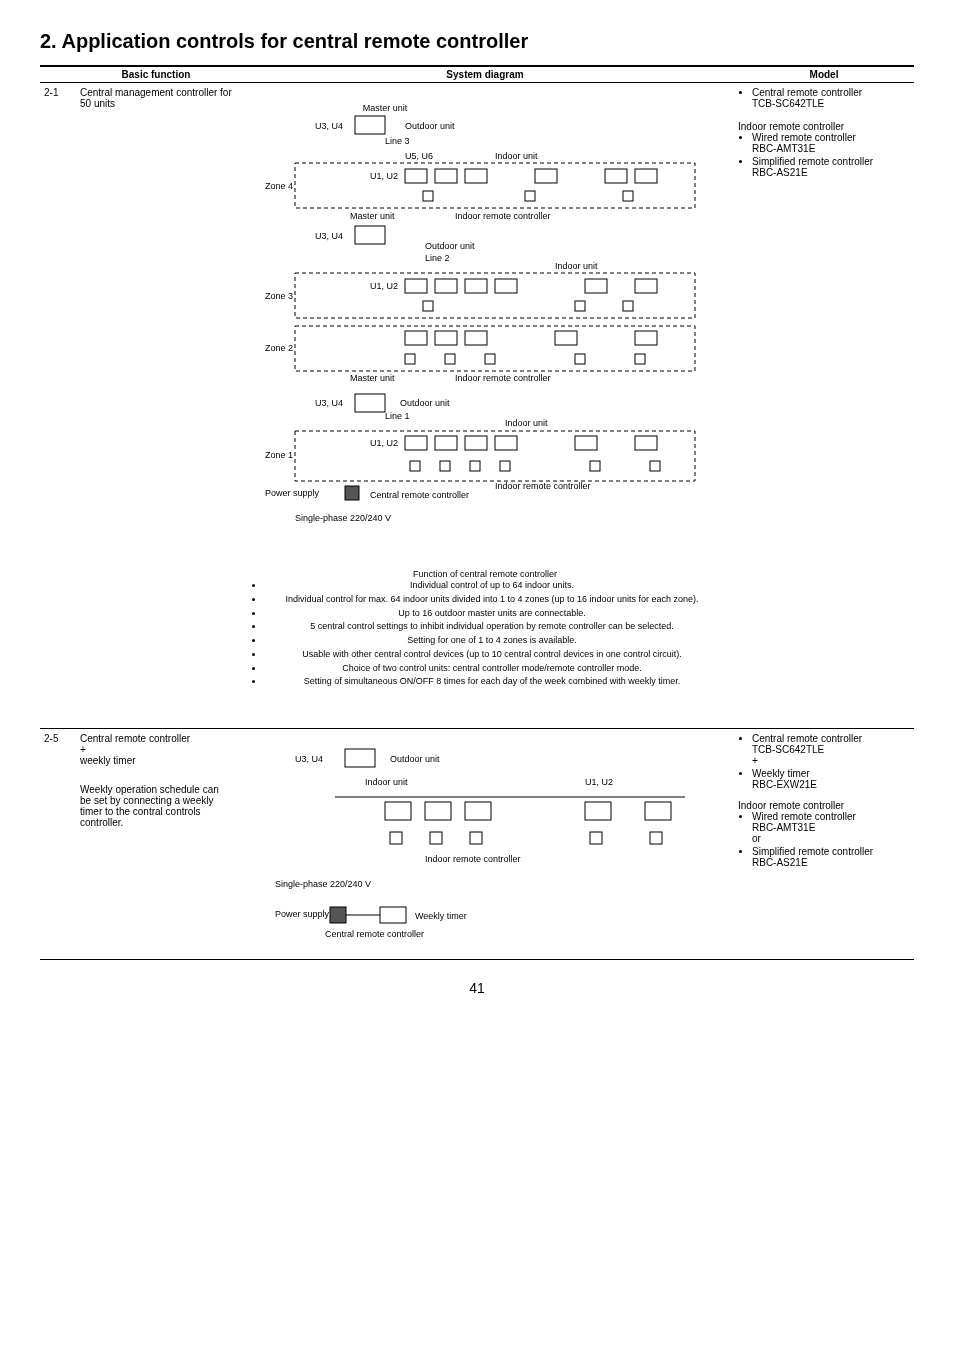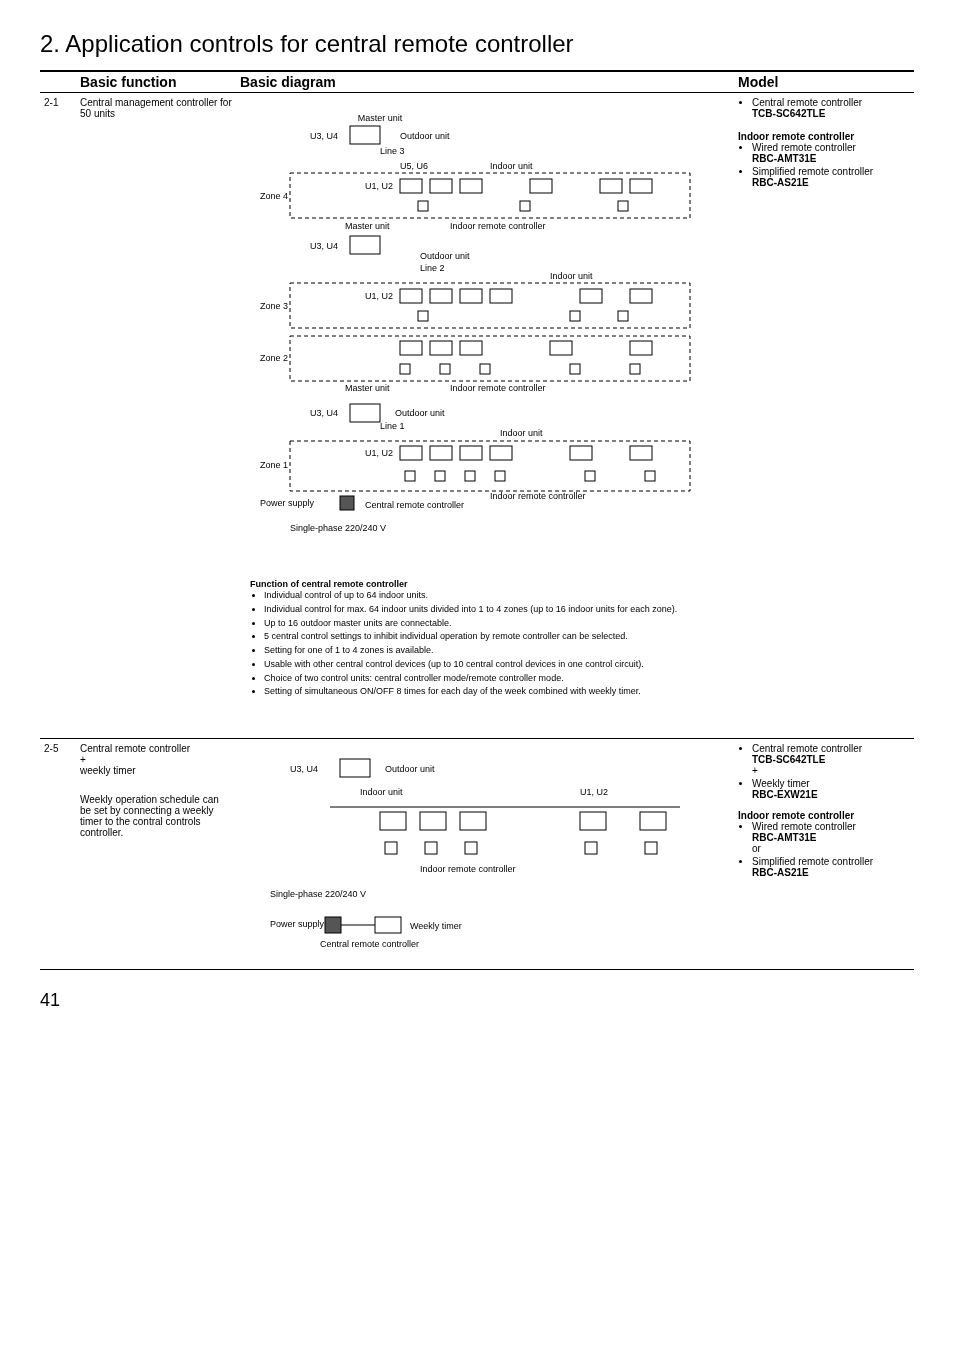--- a/index.html
+++ b/index.html
@@ -5,76 +5,77 @@
   body {
     font-family: Arial, Helvetica, sans-serif;
     font-size: 10px;
     color: #000;
     background: #fff;
     margin: 0;
     padding: 30px 40px;
     width: 874px;
   }
   h1 {
-    font-size: 24px;
-    font-weight: normal;
+    font-size: 20px;
+    font-weight: bold;
     margin: 0 0 12px 0;
   }
   table.main {
     border-collapse: collapse;
     width: 100%;
     table-layout: fixed;
   }
   table.main > tbody > tr > th {
     border-top: 2px solid #000;
     border-bottom: 1px solid #000;
-    text-align: left;
-    font-size: 14px;
+    text-align: center;
+    font-size: 10px;
     padding: 2px 4px;
     vertical-align: top;
   }
   table.main > tbody > tr > td {
     border-bottom: 1px solid #000;
     padding: 4px;
     vertical-align: top;
     font-size: 10px;
   }
   col.c-num { width: 36px; }
   col.c-basic { width: 160px; }
   col.c-diagram { }
   col.c-model { width: 180px; }
   td.num { font-weight: normal; }
   ul.tight { margin: 0; padding-left: 14px; }
   ul.tight li { margin-bottom: 2px; }
-  .bold { font-weight: bold; }
-  .page-num { text-align: left; font-size: 18px; margin-top: 20px; }
+  .bold { font-weight: normal; }
+  .page-num { text-align: center; font-size: 14px; margin-top: 20px; }
   .diagram-box {
     font-size: 9px;
     line-height: 1.3;
     padding: 4px 10px;
+    text-align: center;
   }
   svg text { font-family: Arial, Helvetica, sans-serif; }
 </style>
 </head>
 <body>
 
 <h1>2.  Application controls for central remote controller</h1>
 
 <table class="main">
   <colgroup>
     <col class="c-num">
       <col class="c-basic">
       <col class="c-diagram">
       <col class="c-model">
   </colgroup>
   <tbody>
     <tr>
       <th></th>
       <th>Basic function</th>
-      <th>Basic diagram</th>
+      <th>System diagram</th>
       <th>Model</th>
     </tr>
 
     <tr>
       <td class="num">2-1</td>
       <td>
         <div style="white-space:pre-line;">Central management controller for 50 units</div>
       </td>
       <td>
         <div class="diagram-box">

